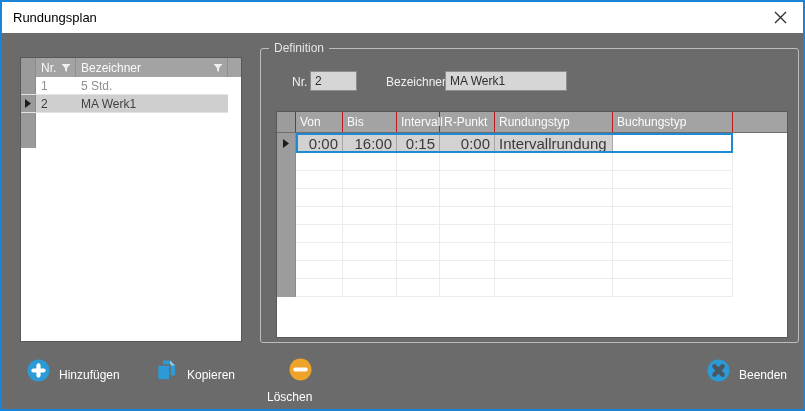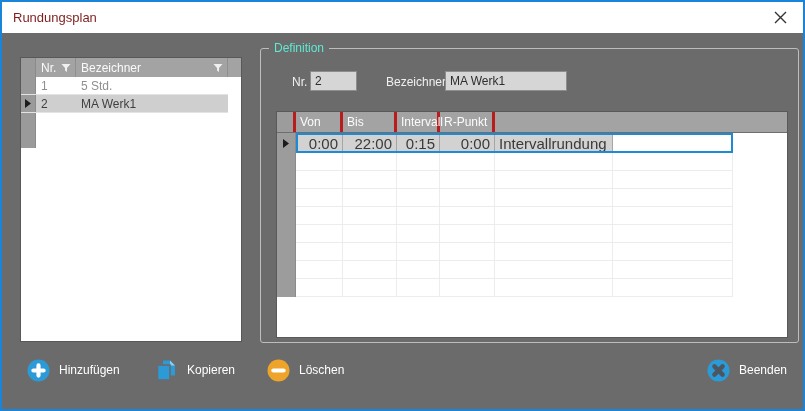--- a/index.html
+++ b/index.html
@@ -13,21 +13,21 @@
     background: #6b6b6b;
     overflow: hidden;
   }
 
   
   .titlebar {
     position: relative;
     height: 31px; background: #ffffff;
     display: flex; align-items: center;
     padding-left: 11px;
-    font-size: 13px; color: #7f1d1d;
+    font-size: 13px; color: #000000;
   }
   .close-btn {
     position: absolute; right: 0; top: 0;
     width: 45px; height: 31px;
     display: flex; align-items: center; justify-content: center;
   }
 
   
   .client { position: absolute; top: 33px; left: 2px; right: 2px; bottom: 2px; background: #6b6b6b; }
 
@@ -63,21 +63,21 @@
 
   
   .groupbox {
     position: absolute; left: 256px; top: 13px;
     width: 539px; height: 295px;
     border: 1px solid #bdbdbd; border-radius: 3px;
   }
   .group-label {
     position: absolute; top: -8px; left: 8px;
     background: #6b6b6b; padding: 0 5px;
-    color: #5eead4; font-size: 12px; line-height: 14px;
+    color: #e5e5e5; font-size: 12px; line-height: 14px;
   }
   .f-label { position: absolute; color: #f0f0f0; font-size: 12px; }
   .f-input {
     position: absolute; height: 20px;
     background: #d6d6d6; border: 1px solid #8d8d8d;
     color: #2e2e2e; font-size: 12px; padding: 0 4px;
     font-family: "Liberation Sans", sans-serif;
   }
   #lbl-nr  { left: 31px;  top: 26px; }
   #inp-nr  { left: 49px;  top: 22px; width: 47px; }
@@ -87,21 +87,21 @@
   
   .grid {
     position: absolute; left: 15px; top: 62px;
     width: 512px; height: 227px;
     background: #ffffff; border: 1px solid #595959;
   }
   .g-header { display: flex; height: 21px; background: #a3a3a3; border-bottom: 1px solid #6e6e6e; }
   .g-header .hcell {
     display: flex; align-items: center;
     color: #fbfbfb; font-size: 12px; padding-left: 4px;
-    border-right: 3px solid #b91c1c;
+    border-right: 1px solid #b91c1c;
   }
   .c-sel  { width: 19px; }
   .c-von  { width: 47px; }
   .c-bis  { width: 54px; }
   .c-int  { width: 43px; }
   .c-rp   { width: 55px; text-align: right; }
   .c-rt   { width: 118px; }
   .c-bt   { width: 120px; }
   .c-fill { flex: 1; border-right: none !important; }
   .g-header .c-sel { background: #9c9c9c; }
@@ -124,29 +124,29 @@
   }
 
   .g-row.empty { height: 18px; }
   .g-row.empty .selcell { width: 19px; background: #9c9c9c; border-right: 1px solid #8b8b8b; }
   .g-row.empty .cell { border-right: 1px solid #ececec; border-bottom: 1px solid #ececec; background: #fff; }
   .g-row.empty .c-fill { border: none; }
 
   
   .tb {
     position: absolute; top: 323px;
-    display: flex; align-items: center; gap: 9px;
+    display: flex; align-items: flex-end; gap: 9px;
     height: 24px; color: #ffffff; font-size: 12px;
     background: none; border: none; cursor: default;
     font-family: "Liberation Sans", sans-serif;
   }
   .tb .ico { display: flex; width: 23px; height: 23px; }
   #btn-add   { left: 23px; }
   #btn-copy  { left: 151px; }
-  #btn-del   { left: 263px; }
+  #btn-del   { left: 263px; flex-direction: column; }
   #btn-apply { left: 581px; color: #9b9b9b; }
   #btn-close { left: 703px; }
 </style>
 </head>
 <body>
 
 <div class="window">
 
   <div class="titlebar">
     <span>Rundungsplan</span>
@@ -205,31 +205,33 @@
       <span class="f-label" id="lbl-bez">Bezeichner</span>
       <input class="f-input" id="inp-bez" value="MA Werk1" style="">
 
       <div class="grid">
         <div class="g-header">
           <div class="hcell c-sel"></div>
           <div class="hcell c-von">Von</div>
           <div class="hcell c-bis">Bis</div>
           <div class="hcell c-int">Intervall</div>
           <div class="hcell c-rp">R-Punkt</div>
+          <div class="hcell c-rt">Rundungstyp</div>
+          <div class="hcell c-bt">Buchungstyp</div>
           <div class="hcell c-fill"></div>
         </div>
 
         <div class="g-row data">
           <div class="selcell">
             <svg width="6" height="9" viewBox="0 0 6 9">
               <path d="M0 0 L6 4.5 L0 9 Z" fill="#1b1b1b"></path>
             </svg>
           </div>
           <div class="cell c-von num">0:00</div>
-          <div class="cell c-bis num">22:00</div>
+          <div class="cell c-bis num">16:00</div>
           <div class="cell c-int num">0:15</div>
           <div class="cell c-rp num">0:00</div>
           <div class="cell c-rt">Intervallrundung</div>
           <div class="cell c-fill"></div>
         </div>
 
         <div id="empty-rows">
             <div class="g-row empty">
               <div class="selcell"></div>
               <div class="cell c-von"></div>

